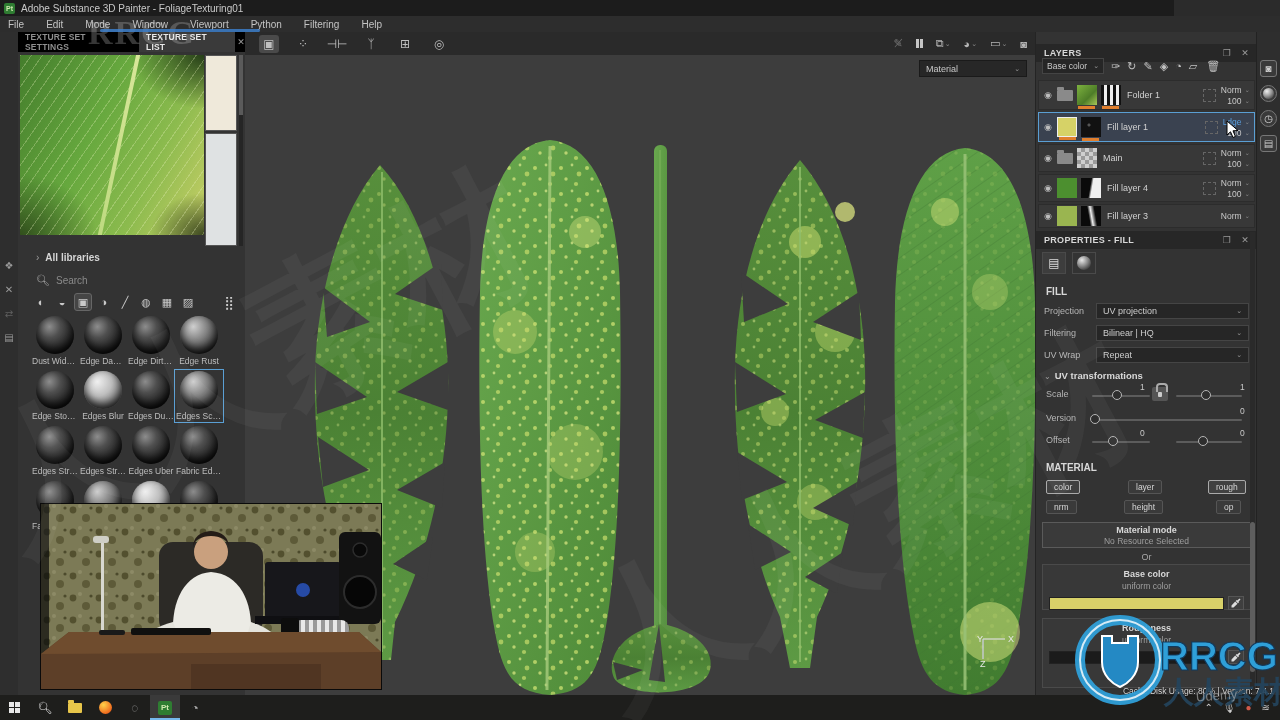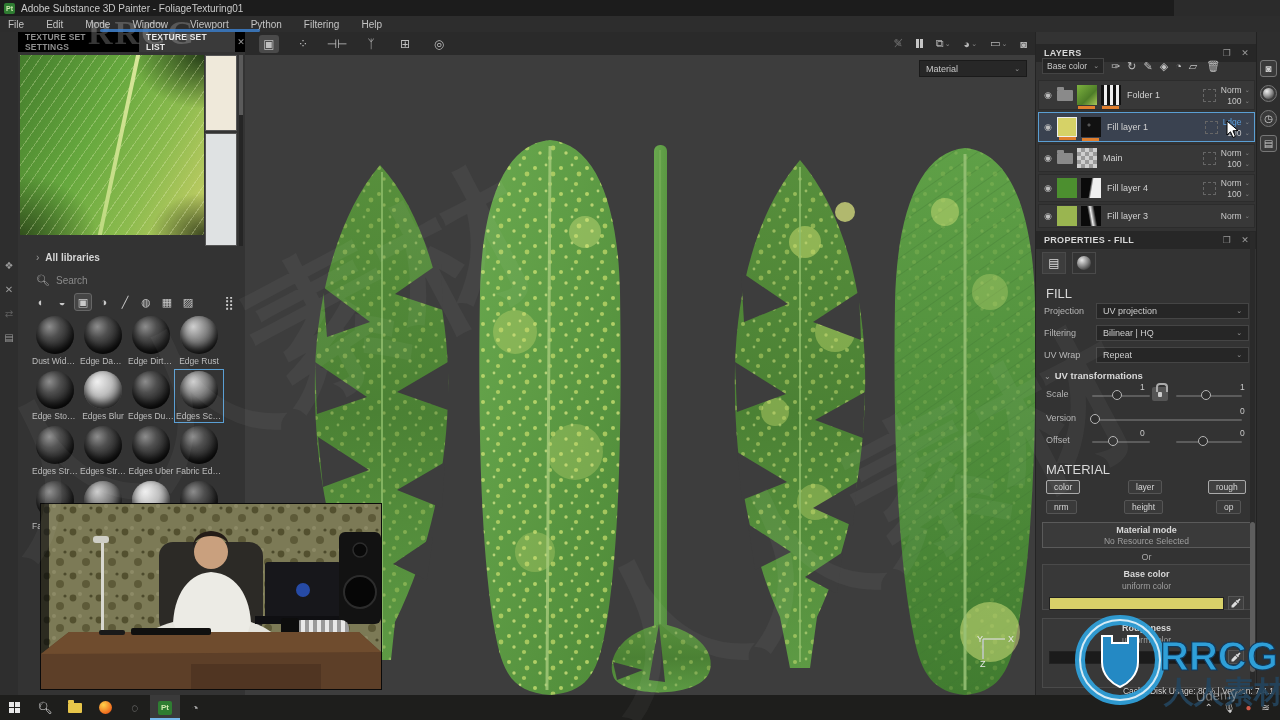--- a/index.html
+++ b/index.html
@@ -117,21 +117,21 @@
       linear-gradient(45deg,#9a9a9a 25%,transparent 25%,transparent 75%,#9a9a9a 75%),
       linear-gradient(45deg,#9a9a9a 25%,#cfcfcf 25%,#cfcfcf 75%,#9a9a9a 75%);
       background-size:8px 8px; background-position:0 0,4px 4px;}
 
   
   #props-tabs { position:absolute; left:6px; top:220px; display:flex; gap:6px;}
   #props-tabs .pt { width:24px; height:22px; border:1px solid #4a4a4a; background:#3d3d3d; display:flex; align-items:center; justify-content:center; font-size:12px; color:#ddd;}
   #props-tabs .pt.sphere { background:#333; }
   #props-tabs .pt.sphere i { width:14px; height:14px; border-radius:50%; display:block;
       background:radial-gradient(circle at 35% 30%, #e8e8e8, #888 45%, #222 90%);}
-  .sec-label { position:absolute; left:10px; font-size:13px; font-weight:normal; color:#d8d8d8;}
+  .sec-label { position:absolute; left:10px; font-size:10px; font-weight:bold; color:#d8d8d8;}
   .prow { position:absolute; left:0; width:221px; height:18px; display:flex; align-items:center; padding:0 8px;}
   .prow .plabel { width:52px; font-size:9px; color:#b5b5b5;}
   .prow .pselect { flex:1; height:16px; background:#262626; border:1px solid #454545; display:flex; align-items:center;
       justify-content:space-between; padding:0 6px; font-size:9px; color:#cccccc;}
   .prow .pselect .dd { font-size:7px; color:#9a9a9a;}
   .grouphead { position:absolute; left:8px; font-size:9.5px; font-weight:bold; color:#d8d8d8;}
   .grouphead .chev { font-weight:normal; color:#9a9a9a; margin-right:4px; font-size:8px;}
 
   .sliderrow { position:absolute; left:0; width:221px; height:20px; }
   .sliderrow .plabel { position:absolute; left:10px; top:5px; font-size:9px; color:#b5b5b5;}

